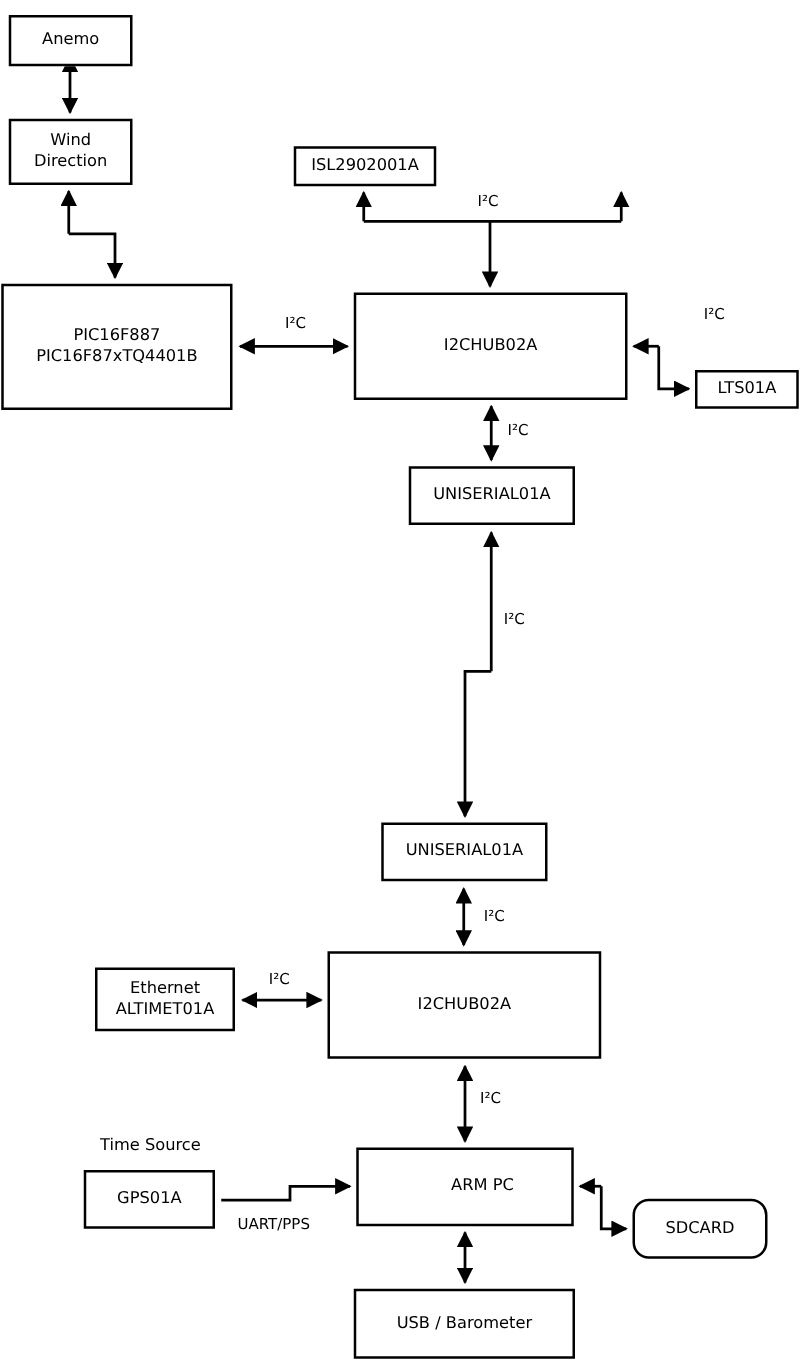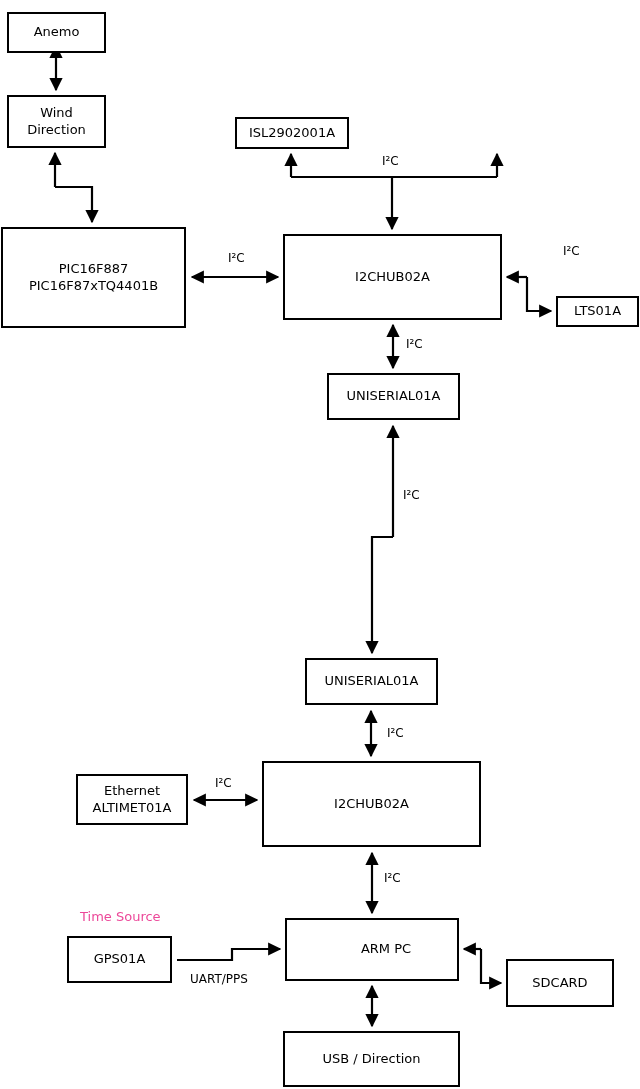--- a/index.html
+++ b/index.html
@@ -48,21 +48,21 @@
     position: absolute;
     color: #000000;
     font-size: 12px;
     line-height: 1;
     white-space: nowrap;
     z-index: 3;
     background: transparent;
   }
   .free-label {
     position: absolute;
-    color: #ec4899;
+    color: #000000;
     font-size: 13px;
     line-height: 1;
     white-space: nowrap;
     z-index: 3;
   }
 </style>
 </head>
 <body>
 
 <div id="diagram">
@@ -156,26 +156,26 @@
   </div>
 
   <div class="node" style="left:67px; top:936px; width:105px; height:47px;">
     <span class="node-label">GPS01A</span>
   </div>
 
   <div class="node" style="left:285px; top:918px; width:174px; height:63px;padding-left:28px;">
     <span class="node-label">ARM PC</span>
   </div>
 
-  <div class="node" style="left:506px; top:959px; width:108px; height:48px;">
+  <div class="node" style="left:506px; top:959px; width:108px; height:48px;border-radius:13px;">
     <span class="node-label">SDCARD</span>
   </div>
 
   <div class="node" style="left:283px; top:1031px; width:177px; height:56px;">
-    <span class="node-label">USB / Direction</span>
+    <span class="node-label">USB / Barometer</span>
   </div>
 
   <span class="edge-label" style="left:382px; top:155px;">I²C</span>
 
   <span class="edge-label" style="left:228px; top:252px;">I²C</span>
 
   <span class="edge-label" style="left:563px; top:245px;">I²C</span>
 
   <span class="edge-label" style="left:406px; top:338px;">I²C</span>
 

